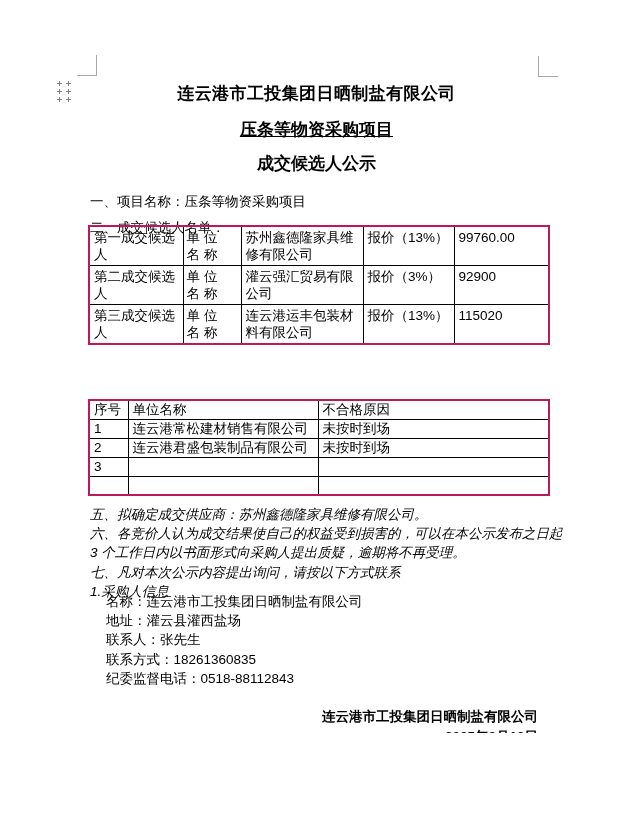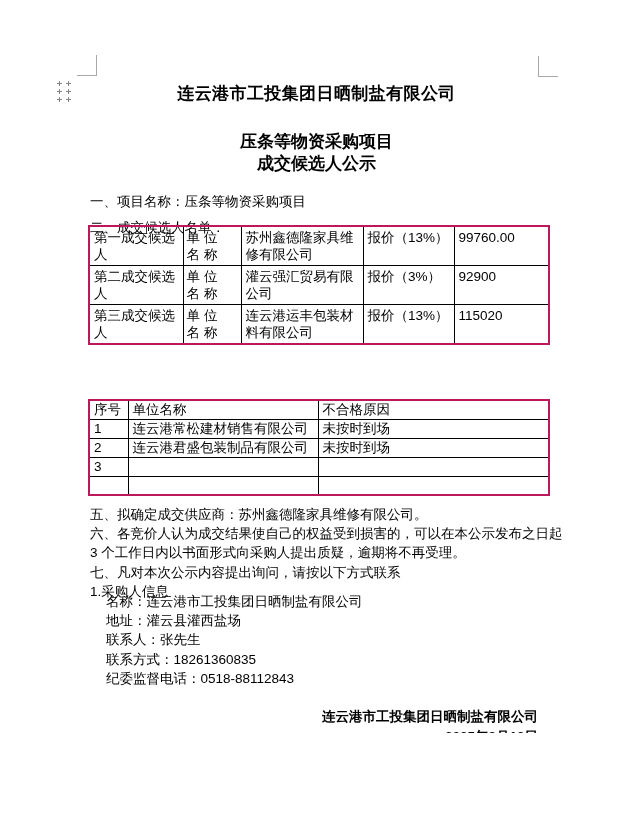--- a/index.html
+++ b/index.html
@@ -20,21 +20,21 @@
   
   .handle { position:absolute; left:57px; top:81px; display:grid;
             grid-template-columns:repeat(2,5px); grid-auto-rows:5px; column-gap:4px; row-gap:3px; }
   .handle .dot { width:5px; height:5px;
     background:
       linear-gradient(#848484,#848484) 50% 50%/5px 1px no-repeat,
       linear-gradient(#848484,#848484) 50% 50%/1px 5px no-repeat; }
 
   .title { left:0; width:633px; text-align:center; font-weight:bold; font-size:17px; white-space:nowrap; }
   .t1 { top:82px; letter-spacing:0.4px; }
-  .t2 { top:130px; }
+  .t2 { top:118px;text-decoration:underline; }
   .t3 { top:152px; }
 
   .body-line { left:90px; font-size:13.5px; white-space:nowrap; }
   .s1 { top:193px; }
   .s2 { top:212px;margin-top:7px; }
   .s3 { top:355px; }
 
   .doc-table { position:absolute; left:88px; border-collapse:collapse; table-layout:fixed;
                border:2px solid #be185d; }
   .doc-table td, .doc-table th {
@@ -45,21 +45,21 @@
   #candidates-table { top:225px; }
   #candidates-table td { padding:2px 4px 2px 4px; }
   #candidates-table tr { height:39px; }
   .cell-field { letter-spacing:4px; padding-left:3px !important; }
 
   #invalid-table { top:399px; }
   #invalid-table tr { height:18px; }
   #invalid-table tr.hdr { height:19px; }
   #invalid-table td, #invalid-table th { line-height:16px; white-space:nowrap; }
 
-  .notices { left:90px; top:505px; width:450px; font-size:13.5px; line-height:19.2px; }
+  .notices { left:90px; top:505px; width:450px; font-size:13.5px; line-height:19.2px;font-style:italic; }
   .notices div { white-space:nowrap; }
   .contact { left:90px; top:592px; width:450px; font-size:13.5px; line-height:19.2px;margin-left:16px; }
   .contact div { white-space:nowrap; }
 
   .footer { right:95px; top:707px; text-align:right; font-weight:bold;
             font-size:13.5px; line-height:20px; }
   .footer div { white-space:nowrap; }
 
   
   .page-edge  { position:absolute; left:0; top:830px; width:633px; height:2px; background:#b4babd; }

